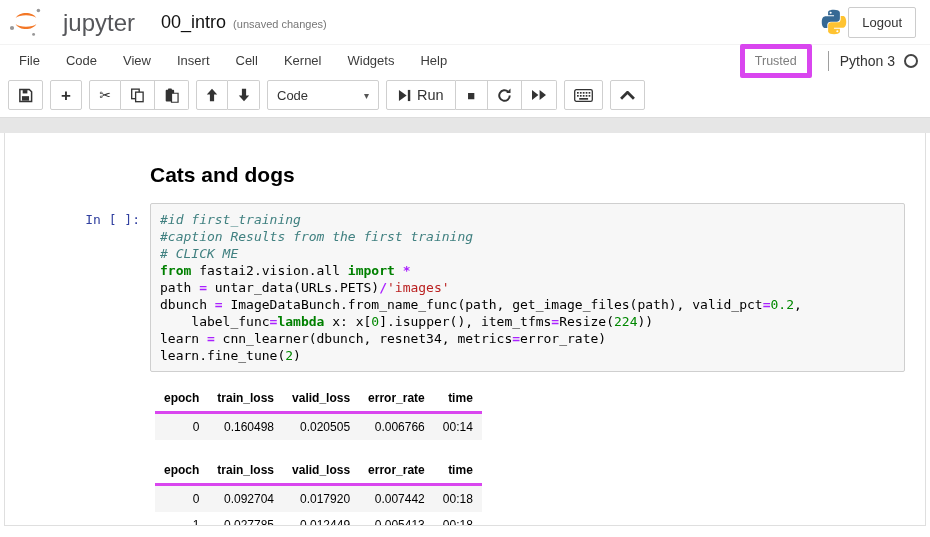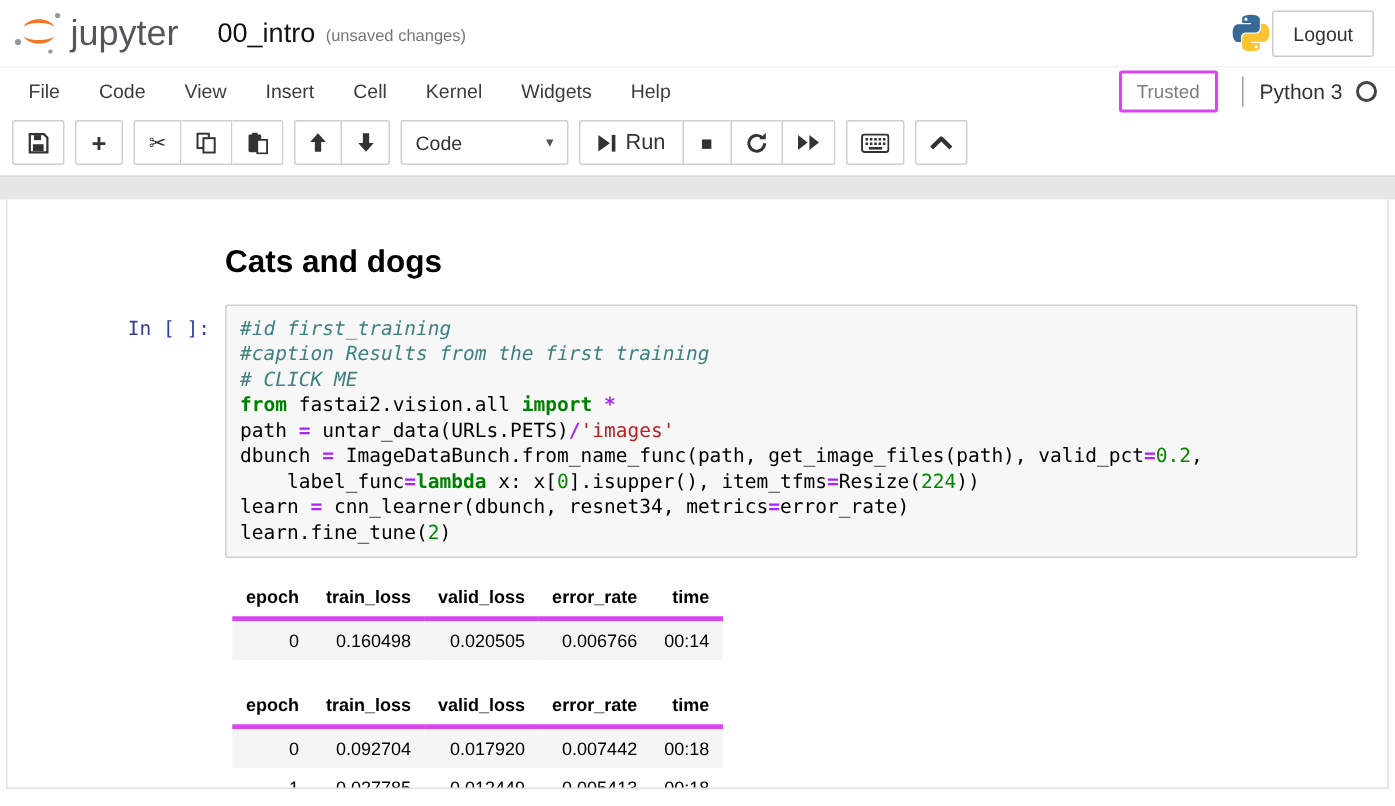--- a/index.html
+++ b/index.html
@@ -5,33 +5,33 @@
   * { box-sizing: border-box; }
   html,body { margin:0; padding:0; }
   body {
     width:930px; height:537px; overflow:hidden;
     background:#fff; font-family:"Liberation Sans", sans-serif; color:#000;
   }
 
   
   .header { display:flex; align-items:center; height:44px; padding:0 14px 0 8px; }
   .logo { display:flex; align-items:flex-end; cursor:pointer; }
-  .brand { font-size:24px; color:#55565a; margin-left:3px; line-height:30px; }
+  .brand { font-size:24px; color:#55565a; margin-left:19px; line-height:30px; }
   .nb-title { font-size:18px; color:#111; margin-left:26px; cursor:pointer; }
   .save-status { font-size:11px; color:#767676; margin-left:7px; padding-top:4px; }
   .header-right { margin-left:auto; display:flex; align-items:center; }
   .logout-btn { border:1px solid #ccc; background:#fff; color:#333; font-size:13px;
     padding:7px 13px; border-radius:2px; cursor:pointer; }
 
   
   .menubar { display:flex; align-items:center; font-size:13px; color:#3c3c3c;
     padding:0 12px 0 6px; height:32px; border-top:1px solid #f3f3f3; }
   .menu-item { padding:8px 13px; cursor:pointer; }
   .menu-right { margin-left:auto; display:flex; align-items:center; }
-  .trusted { border:2px solid #d946ef; color:#7d7d7d; font-size:12.5px; padding:5px 10px;
+  .trusted { border:5px solid #d946ef; color:#7d7d7d; font-size:12.5px; padding:5px 10px;
     border-radius:2px; margin-right:16px; cursor:default; }
   .kernel-divider { width:1px; height:20px; background:#9e9e9e; margin-right:11px; }
   .kernel-name { font-size:14px; color:#333; margin-right:9px; }
   .kernel-indicator { width:14px; height:14px; border:2px solid #444; border-radius:50%; }
 
   
   .toolbar { display:flex; align-items:center; gap:7px; padding:4px 8px 7px; }
   .btn-group { display:flex; }
   .tbtn { height:30px; min-width:32px; padding:0 9px; background:#fff; border:1px solid #cfcfcf;
     border-radius:2px; display:flex; align-items:center; justify-content:center;

